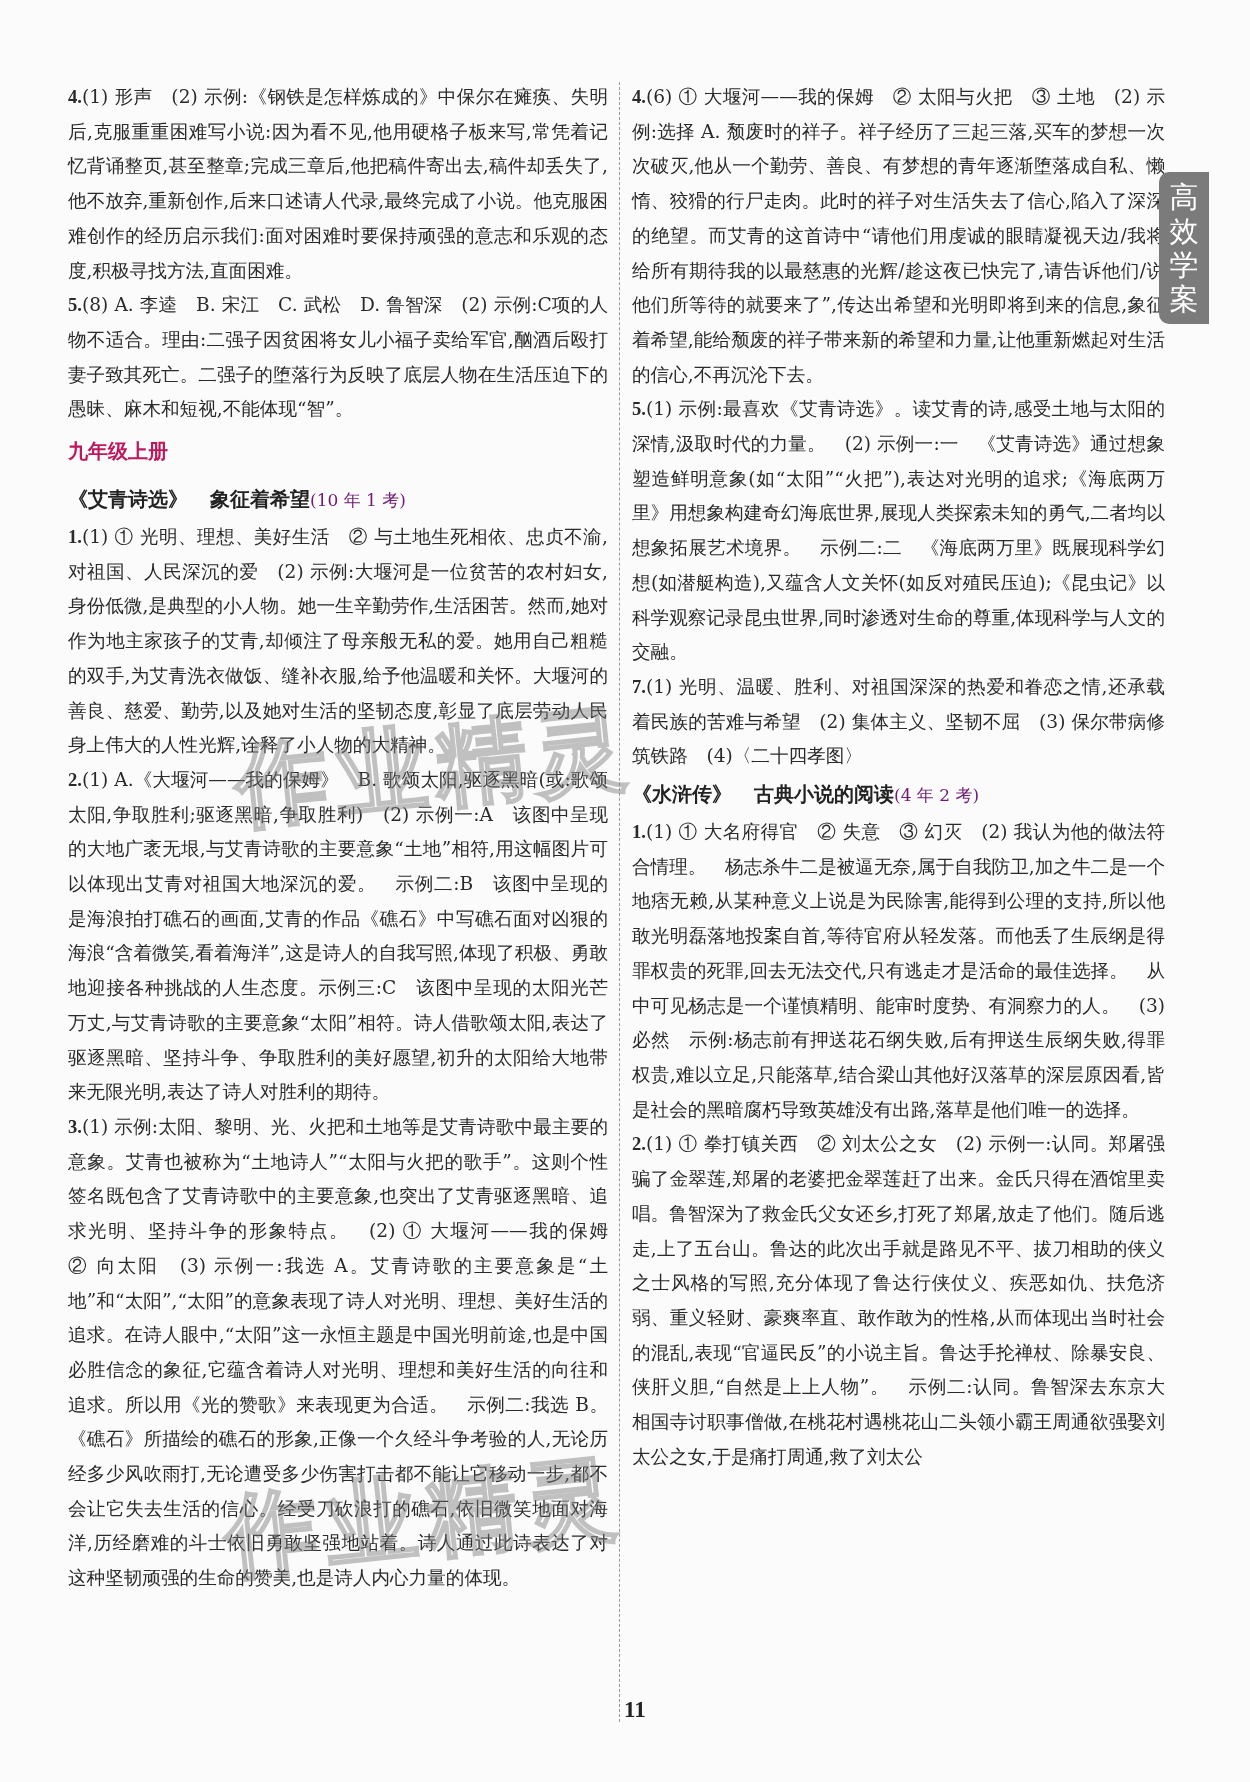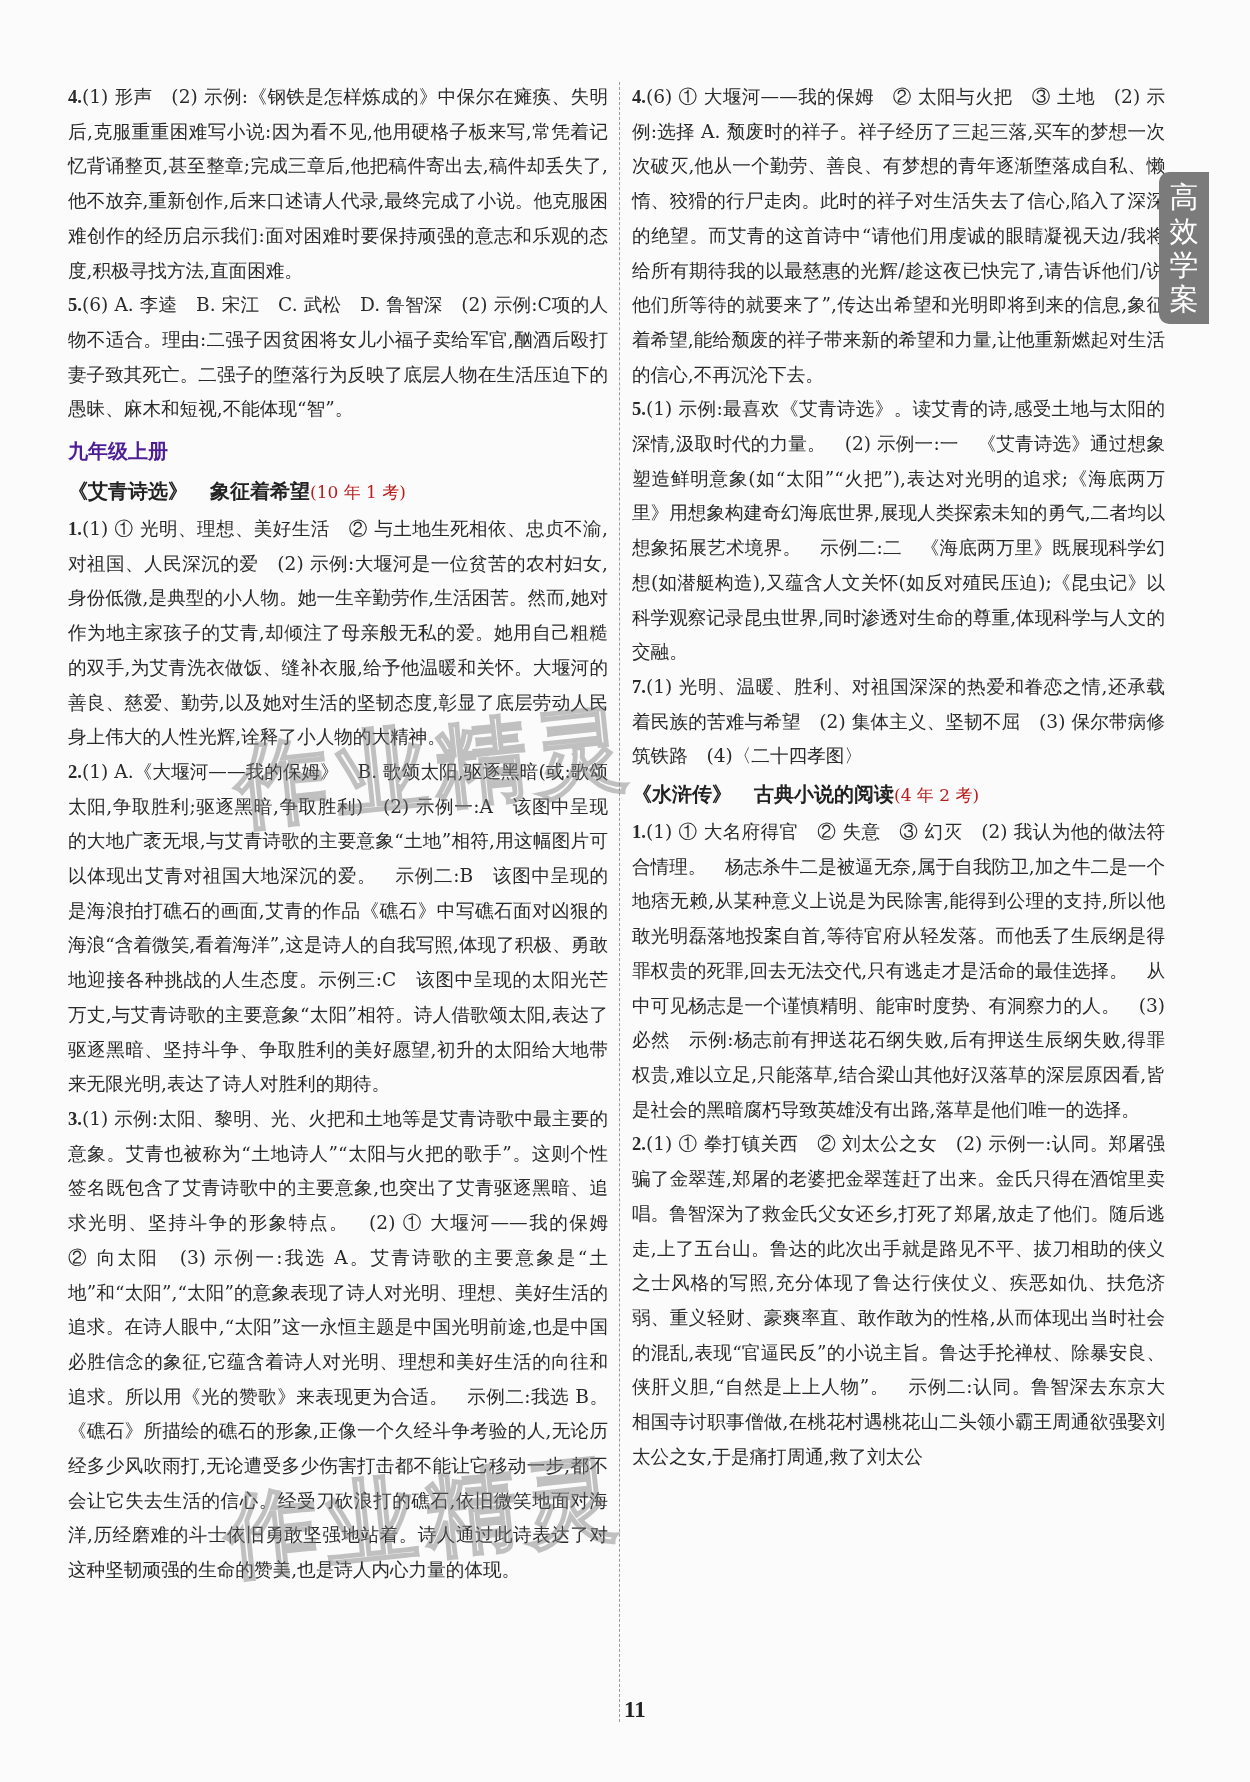--- a/index.html
+++ b/index.html
@@ -12,29 +12,29 @@
   .col-left { left: 68px; width: 540px; }
   .col-right { left: 632px; width: 533px; }
   .divider {
     position: absolute; left: 619px; top: 82px; height: 1640px; width: 0;
     border-left: 1px dashed #9a9a9a;
   }
   .para { margin: 0; text-align: justify; }
   .qnum { font-weight: bold; font-family: "Liberation Serif", serif; }
   .grade-heading {
     font-family: "DejaVu Sans", "Liberation Sans", sans-serif; font-weight: bold;
-    font-size: 20px; margin: 4px 0 0 0; line-height: 40px; color: #4c1d95;
+    font-size: 20px; margin: 4px 0 8px 0; line-height: 40px; color: #be185d;
   }
   .section-heading {
     font-family: "DejaVu Sans", "Liberation Sans", sans-serif; font-weight: bold;
     font-size: 20px; line-height: 40px; margin: 0; color: #222;
   }
   .section-heading .gap { display: inline-block; width: 22px; }
   .section-heading .note {
-    font-family: "DejaVu Serif", serif; font-weight: normal; font-size: 17px; color: #b91c1c;
+    font-family: "DejaVu Serif", serif; font-weight: normal; font-size: 17px; color: #701a75;
   }
   .side-tab {
     position: absolute; left: 1159px; top: 172px; width: 50px; height: 152px;
     background: #7b7b7b; border-radius: 10px 0 0 10px; color: #fff;
     font-family: "DejaVu Sans", "Liberation Sans", sans-serif; font-size: 29px;
     line-height: 34px; text-align: center; padding-top: 8px; box-sizing: border-box;
   }
   .side-tab span { display: block; }
   .page-number {
     position: absolute; left: 608px; top: 1697px; font-family: "Liberation Serif", serif;
@@ -48,21 +48,21 @@
   .wm1 { left: 235px; top: 705px; }
   .wm2 { left: 225px; top: 1455px; }
 </style>
 </head>
 <body>
 
 <div class="page">
 
   <div class="col col-left">
     <p class="para"><span class="qnum">4.</span><span>(1) 形声　(2) 示例:《钢铁是怎样炼成的》中保尔在瘫痪、失明后,克服重重困难写小说:因为看不见,他用硬格子板来写,常凭着记忆背诵整页,甚至整章;完成三章后,他把稿件寄出去,稿件却丢失了,他不放弃,重新创作,后来口述请人代录,最终完成了小说。他克服困难创作的经历启示我们:面对困难时要保持顽强的意志和乐观的态度,积极寻找方法,直面困难。</span></p>
-    <p class="para"><span class="qnum">5.</span><span>(6) A. 李逵　B. 宋江　C. 武松　D. 鲁智深　(2) 示例:C项的人物不适合。理由:二强子因贫困将女儿小福子卖给军官,酗酒后殴打妻子致其死亡。二强子的堕落行为反映了底层人物在生活压迫下的愚昧、麻木和短视,不能体现“智”。</span></p>
+    <p class="para"><span class="qnum">5.</span><span>(8) A. 李逵　B. 宋江　C. 武松　D. 鲁智深　(2) 示例:C项的人物不适合。理由:二强子因贫困将女儿小福子卖给军官,酗酒后殴打妻子致其死亡。二强子的堕落行为反映了底层人物在生活压迫下的愚昧、麻木和短视,不能体现“智”。</span></p>
 
     <div class="grade-heading">九年级上册</div>
 
     <div class="section-heading">
       <span>《艾青诗选》</span><span class="gap"></span><span>象征着希望</span><span class="note">(10 年 1 考)</span>
     </div>
 
     <p class="para"><span class="qnum">1.</span><span>(1) ① 光明、理想、美好生活　② 与土地生死相依、忠贞不渝,对祖国、人民深沉的爱　(2) 示例:大堰河是一位贫苦的农村妇女,身份低微,是典型的小人物。她一生辛勤劳作,生活困苦。然而,她对作为地主家孩子的艾青,却倾注了母亲般无私的爱。她用自己粗糙的双手,为艾青洗衣做饭、缝补衣服,给予他温暖和关怀。大堰河的善良、慈爱、勤劳,以及她对生活的坚韧态度,彰显了底层劳动人民身上伟大的人性光辉,诠释了小人物的大精神。</span></p>
     <p class="para"><span class="qnum">2.</span><span>(1) A.《大堰河——我的保姆》　B. 歌颂太阳,驱逐黑暗(或:歌颂太阳,争取胜利;驱逐黑暗,争取胜利)　(2) 示例一:A　该图中呈现的大地广袤无垠,与艾青诗歌的主要意象“土地”相符,用这幅图片可以体现出艾青对祖国大地深沉的爱。　示例二:B　该图中呈现的是海浪拍打礁石的画面,艾青的作品《礁石》中写礁石面对凶狠的海浪“含着微笑,看着海洋”,这是诗人的自我写照,体现了积极、勇敢地迎接各种挑战的人生态度。示例三:C　该图中呈现的太阳光芒万丈,与艾青诗歌的主要意象“太阳”相符。诗人借歌颂太阳,表达了驱逐黑暗、坚持斗争、争取胜利的美好愿望,初升的太阳给大地带来无限光明,表达了诗人对胜利的期待。</span></p>
     <p class="para"><span class="qnum">3.</span><span>(1) 示例:太阳、黎明、光、火把和土地等是艾青诗歌中最主要的意象。艾青也被称为“土地诗人”“太阳与火把的歌手”。这则个性签名既包含了艾青诗歌中的主要意象,也突出了艾青驱逐黑暗、追求光明、坚持斗争的形象特点。　(2) ① 大堰河——我的保姆　② 向太阳　(3) 示例一:我选 A。艾青诗歌的主要意象是“土地”和“太阳”,“太阳”的意象表现了诗人对光明、理想、美好生活的追求。在诗人眼中,“太阳”这一永恒主题是中国光明前途,也是中国必胜信念的象征,它蕴含着诗人对光明、理想和美好生活的向往和追求。所以用《光的赞歌》来表现更为合适。　示例二:我选 B。《礁石》所描绘的礁石的形象,正像一个久经斗争考验的人,无论历经多少风吹雨打,无论遭受多少伤害打击都不能让它移动一步,都不会让它失去生活的信心。经受刀砍浪打的礁石,依旧微笑地面对海洋,历经磨难的斗士依旧勇敢坚强地站着。诗人通过此诗表达了对这种坚韧顽强的生命的赞美,也是诗人内心力量的体现。</span></p>

